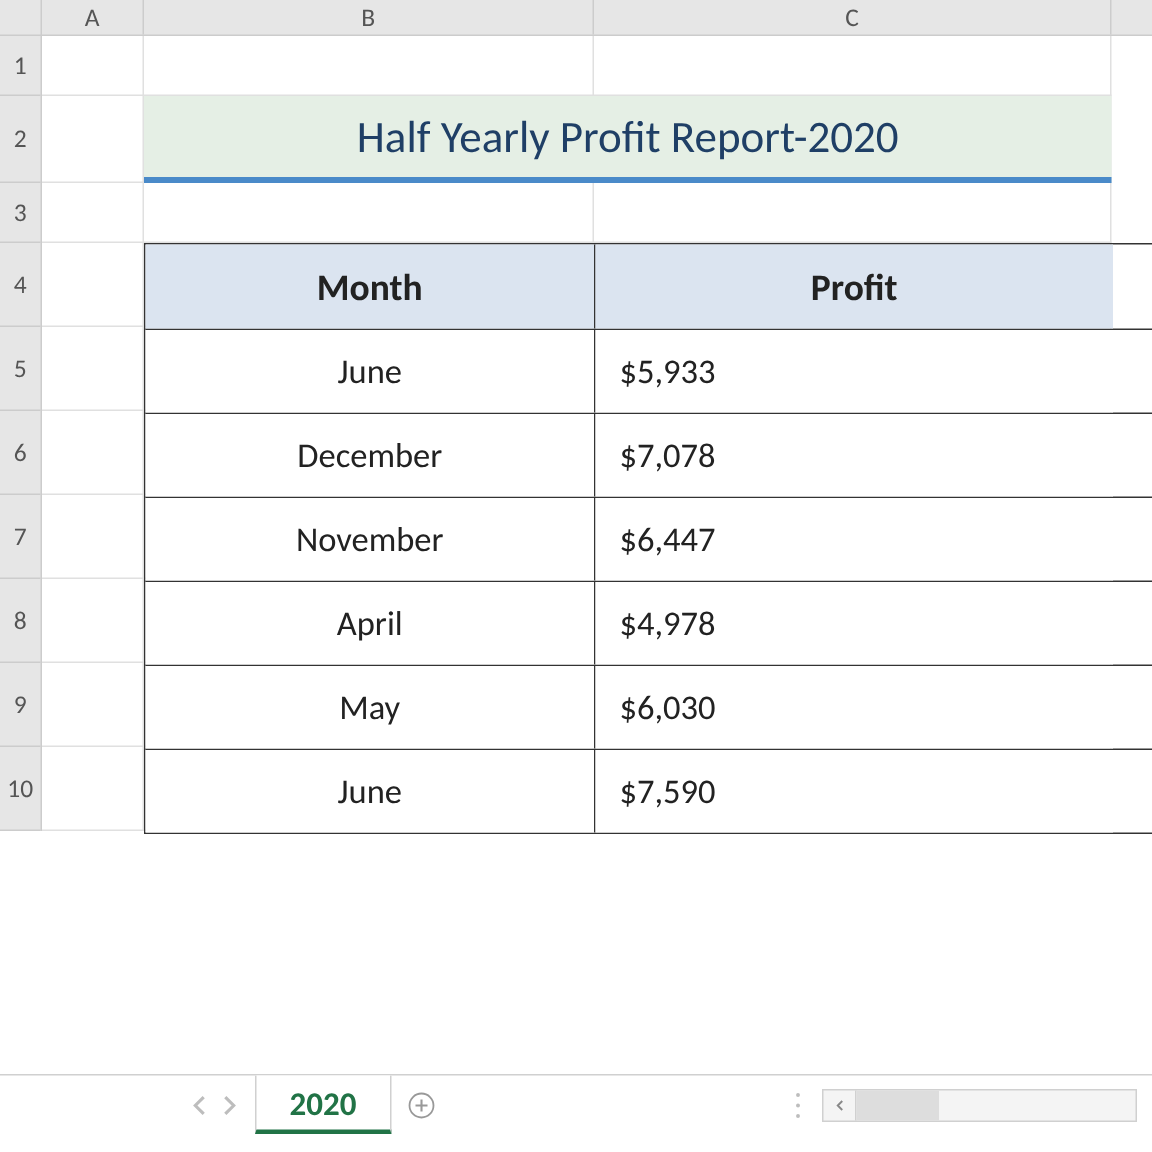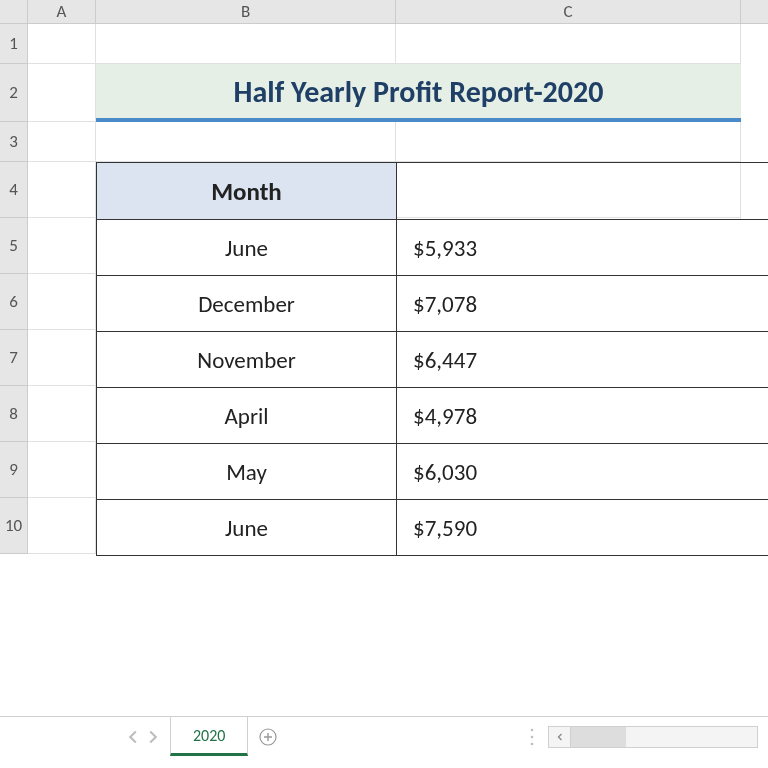--- a/index.html
+++ b/index.html
@@ -78,21 +78,21 @@
   .r4 { height: 56px; }
   .rD { height: 56px; }
 
   .title {
     position: absolute;
     left: 96px; top: 64px;
     width: 645px; height: 58px;
     background: #e5efe5;
     border-bottom: 4px solid #4a8ac9;
     color: #1f3f66;
-    font-weight: 700;
+    font-weight: 400;
     font-size: 30px;
     display: flex;
     align-items: center;
     justify-content: center;
   }
 
   .table {
     position: absolute;
     left: 96px; top: 162px;
     width: 706px;
@@ -142,22 +142,22 @@
     color: #bdbdbd;
   }
   .tab-nav svg { display: block; }
   .sheet-tab {
     height: 100%;
     padding: 0 22px;
     border-left: 1px solid #d0d0d0;
     border-right: 1px solid #d0d0d0;
     border-bottom: 3px solid #217346;
     display: flex; align-items: center;
-    font-weight: 400;
-    font-size: 16px;
+    font-weight: 700;
+    font-size: 22px;
     color: #217346;
     background: #fff;
   }
   .new-sheet {
     width: 40px; height: 40px;
     display: flex; align-items: center; justify-content: center;
     color: #888;
   }
   .tab-spacer { flex: 1; }
   .drag-dots {
@@ -273,20 +273,21 @@
         <div class="cell cC"></div>
       </div>
   </div>
 </div>
 
 <div class="title">Half Yearly Profit Report-2020</div>
 
 <div class="table">
   <div class="table-row">
     <div class="th colMonth">Month</div>
+    <div class="th colProfit">Profit</div>
   </div>
   <div class="table-row">
     <div class="td colMonth">June</div>
     <div class="td colProfit profit-cell">
       <span class="cur">$</span>
       <span class="val">5,933</span>
     </div>
   </div>
   <div class="table-row">
     <div class="td colMonth">December</div>

